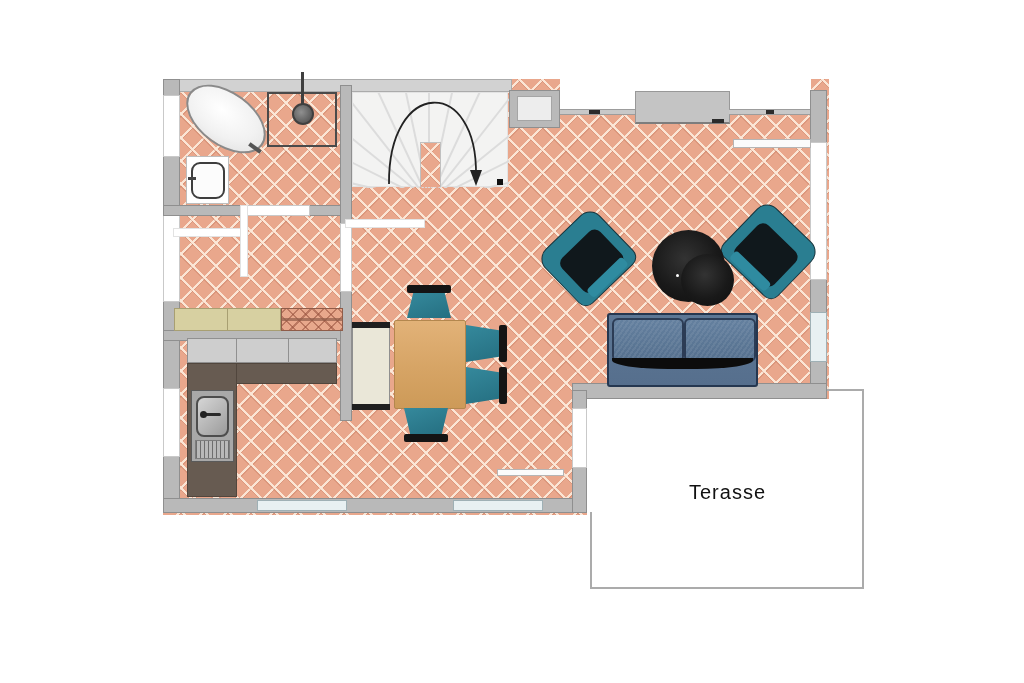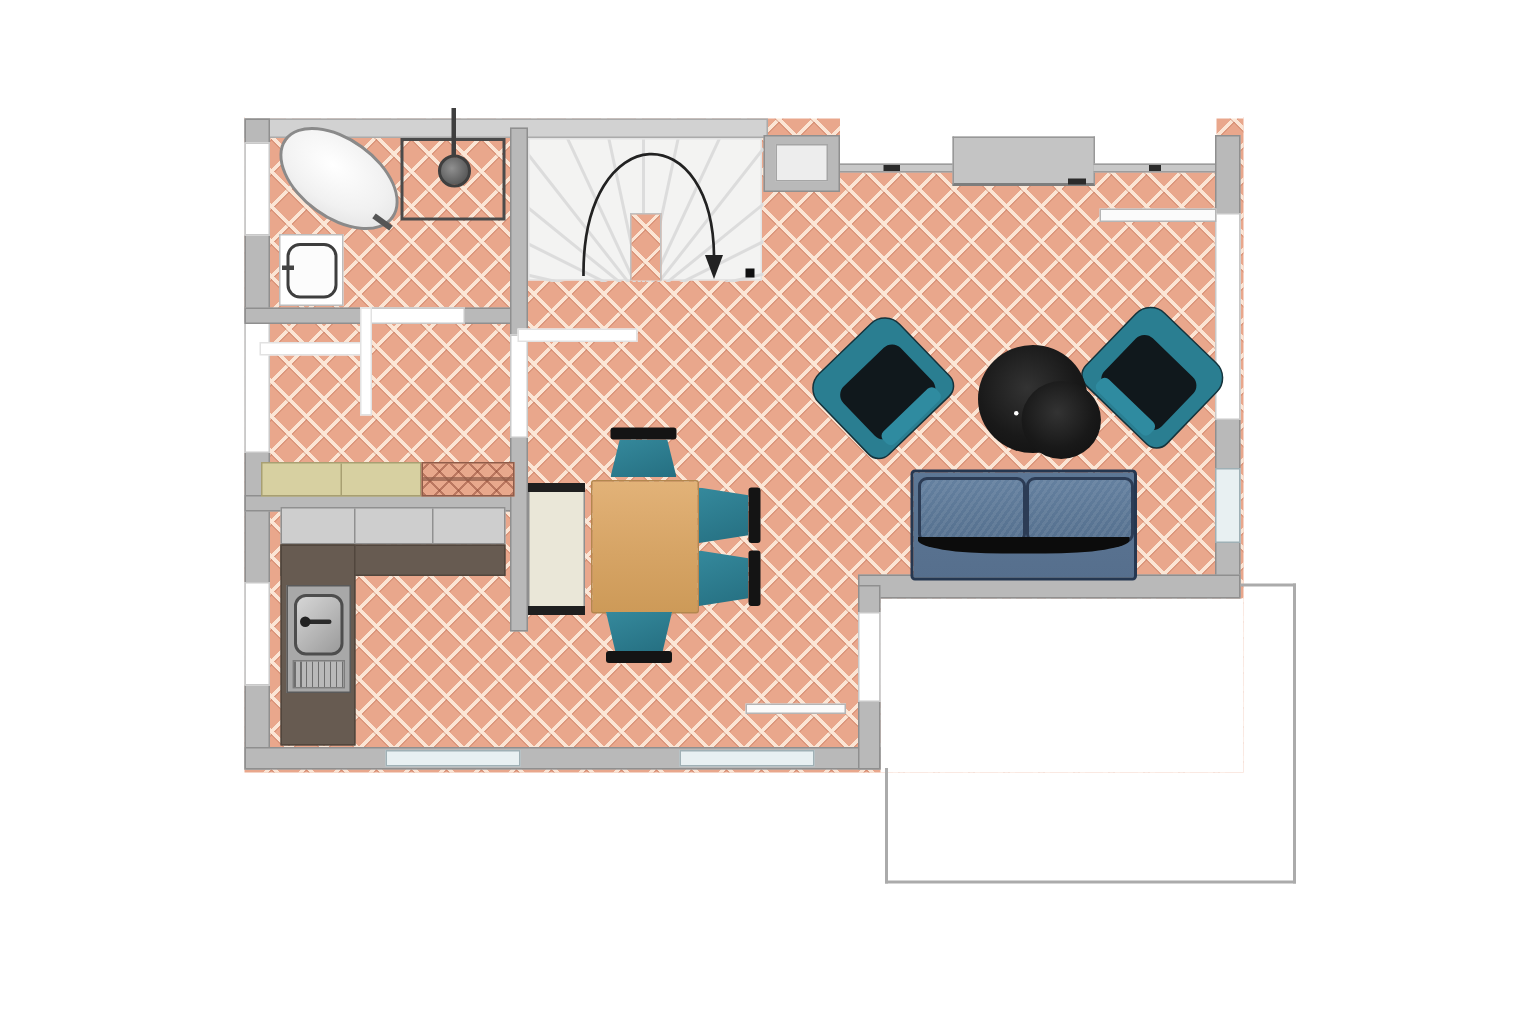--- a/index.html
+++ b/index.html
@@ -207,14 +207,15 @@
   <div class="abs radiator" style="left:733px;top:139px;width:78px;height:9px;"></div>
   <div class="abs radiator" style="left:497px;top:469px;width:67px;height:7px;"></div>
   <div class="abs tick" style="left:589px;top:110px;width:11px;height:4px;"></div>
   <div class="abs tick" style="left:766px;top:110px;width:8px;height:4px;"></div>
   <div class="abs tick" style="left:712px;top:119px;width:12px;height:4px;"></div>
 
   <div class="abs tl" style="left:827px;top:389px;width:37px;height:2px;"></div>
   <div class="abs tl" style="left:862px;top:389px;width:2px;height:200px;"></div>
   <div class="abs tl" style="left:590px;top:587px;width:274px;height:2px;"></div>
   <div class="abs tl" style="left:590px;top:512px;width:2px;height:77px;"></div>
+  <div class="abs terrace-label" style="left:640px;top:481px;width:175px;">Terasse</div>
 
 </div>
 
 </body></html>

